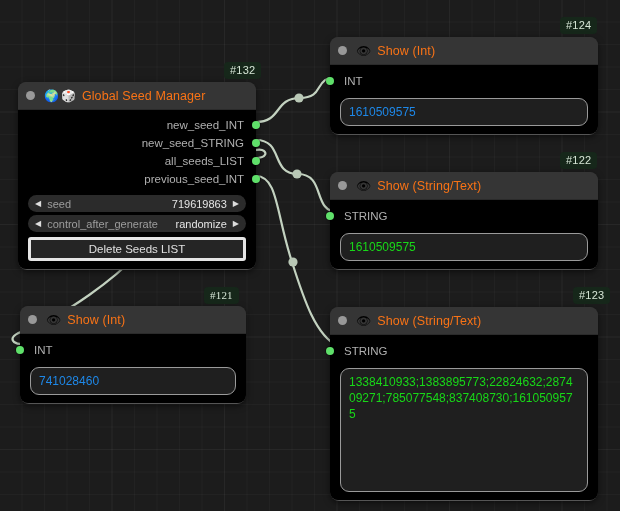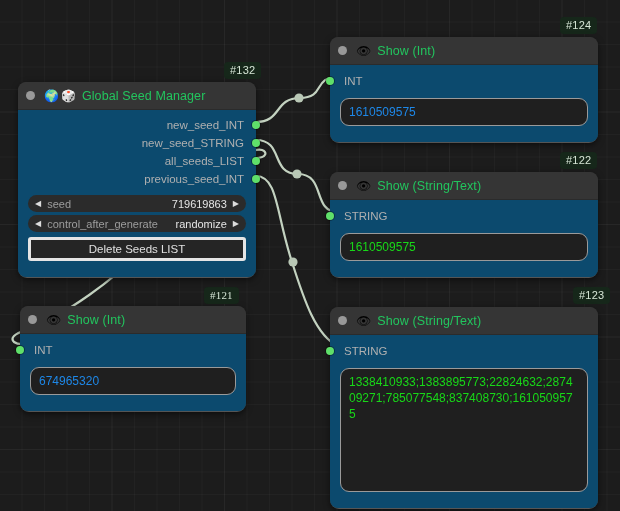--- a/index.html
+++ b/index.html
@@ -34,31 +34,31 @@
   }
   .node .titlebar{
     height:27px;
     display:flex;align-items:center;
     padding:0 8px;
     border-radius:8px 8px 0 0;
     background:#353535;
     border-bottom:1px solid #2b2b2b;
   }
   .node .body{
-    background:#0c4a6e;
+    background:#000000;
     border-radius:0 0 8px 8px;
-    padding-bottom:16px;
+    padding-bottom:8px;
   }
   .collapse-dot{
     width:9px;height:9px;border-radius:50%;
     background:#999;flex:0 0 auto;margin-right:9px;
   }
   .title-emoji{font-size:12px;line-height:1;margin-right:2px;letter-spacing:0;}
   .title-text{
-    color:#22c55e;font-size:12.5px;letter-spacing:0.1px;white-space:nowrap;margin-left:4px;
+    color:#f97316;font-size:12.5px;letter-spacing:0.1px;white-space:nowrap;margin-left:4px;
   }
   
   .node-id{
     position:absolute;
     background:#16271a;
     color:#d6e6d6;
     font-size:11px;
     padding:2px 6px 3px 6px;
     border-radius:4px;
     z-index:2;
@@ -242,17 +242,17 @@
       <span class="collapse-dot"></span>
       <span class="title-emoji">👁</span>
       <span class="title-text">Show (Int)</span>
     </div>
     <div class="body">
       <div style="height:5px;"></div>
       <div class="slot-in">
         <span class="dot in"></span>
         <span class="lbl">INT</span>
       </div>
-      <div class="valbox int">674965320</div>
+      <div class="valbox int">741028460</div>
     </div>
   </div>
 
 </div>
 
 </body></html>

